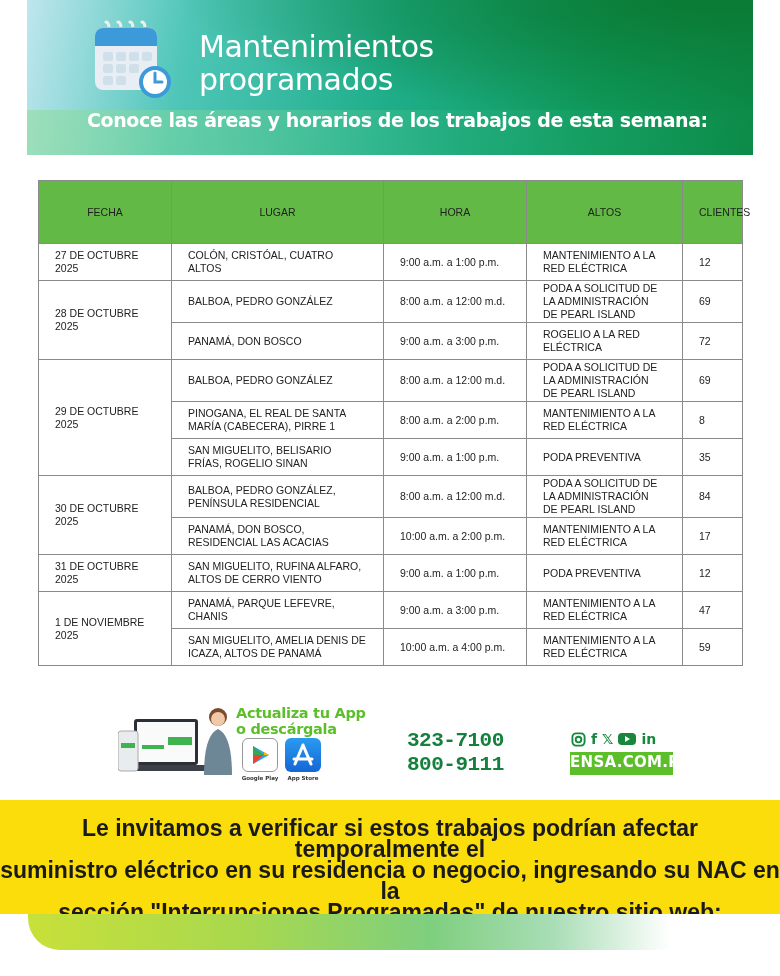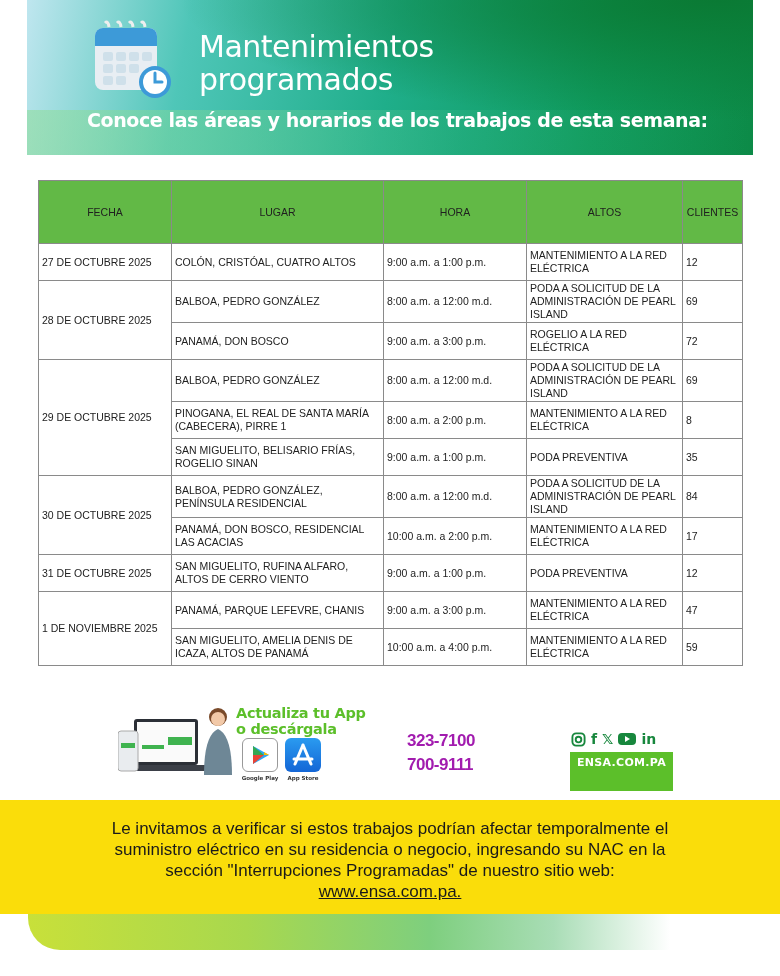--- a/index.html
+++ b/index.html
@@ -29,21 +29,21 @@
     font-family: "DejaVu Sans", sans-serif; white-space: nowrap;
   }
 
   table.sched {
     position: absolute; left: 38px; top: 180px; width: 704px;
     border-collapse: collapse; table-layout: fixed;
     font-family: "Liberation Sans", sans-serif; font-size: 10.5px; color: #222;
   }
   table.sched th, table.sched td {
     border: 1px solid #8a8a8a; vertical-align: middle;
-    padding: 0 3px; line-height: 13px;
+    padding: 0 16px; line-height: 13px;
   }
   table.sched th {
     background: #62b946; font-weight: normal; height: 63px; font-size: 10.5px; color: #1f1f1f;
   }
   .c1 { width: 133px; } .c2 { width: 212px; } .c3 { width: 143px; } .c4 { width: 156px; } .c5 { width: 60px; }
   tr.h36 td { height: 37px; }
   tr.h42 td { height: 42px; }
 
   .promo { position: absolute; left: 110px; top: 695px; width: 270px; height: 95px; }
   .devices { position: absolute; left: 8px; top: 22px; width: 98px; height: 62px; }
@@ -53,35 +53,35 @@
     font-size: 14.5px; line-height: 16px; font-family: "DejaVu Sans", sans-serif; letter-spacing: -0.3px;
   }
   .store-btn {
     position: absolute; top: 43px; width: 36px; height: 34px; border-radius: 6px;
   }
   .gp { left: 132px; background: #fff; border: 1px solid #999; }
   .as { left: 175px; background: linear-gradient(180deg, #2a9bf0, #1466d6); }
   .store-label { position: absolute; top: 80px; font-size: 5.5px; font-weight: bold; color: #333; width: 44px; text-align: center; }
 
   .phones {
-    position: absolute; left: 407px; top: 729px; color: #a21caf; font-weight: bold;
-    font-size: 17px; line-height: 24px; font-family: Liberation Sans, sans-serif; letter-spacing: -0.5px;
+    position: absolute; left: 407px; top: 729px; color: #15803d; font-weight: bold;
+    font-size: 21px; line-height: 24px; font-family: Liberation Mono, monospace; letter-spacing: -0.5px;
   }
   .social { position: absolute; left: 571px; top: 731px; display: flex; gap: 5px; align-items: center; }
   .social span { color: #17873d; font-weight: bold; font-size: 14px; line-height: 16px; }
   .site-badge {
-    position: absolute; left: 570px; top: 752px; width: 103px; height: 39px;
-    background: #5cbf2a; color: #fff; font-weight: bold; font-size: 11px;
+    position: absolute; left: 570px; top: 752px; width: 103px; height: 23px;
+    background: #5cbf2a; color: #fff; font-weight: bold; font-size: 15px;
     text-align: center; line-height: 21px; letter-spacing: 0.3px; font-family: "DejaVu Sans", sans-serif;
   }
 
   .notice {
     position: absolute; left: 0; top: 800px; width: 780px; height: 114px;
     background: #fadd0a; text-align: center; padding-top: 18px;
-    font-family: "Liberation Sans", sans-serif; font-size: 17px; line-height: 21px; color: #1a1a1a;
+    font-family: "Liberation Sans", sans-serif; font-size: 23px; line-height: 21px; color: #1a1a1a; font-weight: bold;
   }
   .notice .url { text-decoration: underline; display: inline-block; }
   .swoosh {
     position: absolute; left: 28px; top: 914px; width: 730px; height: 36px;
     border-bottom-left-radius: 32px;
     background: linear-gradient(90deg, #c8e03a 0%, #a8d84e 30%, #7ecf7e 55%, #a9ddb6 72%, #ffffff 88%);
   }
 </style>
 </head>
 <body>
@@ -248,21 +248,21 @@
     <svg viewBox="0 0 36 34" width="36" height="34">
       <path d="M18 7 L10 26 M18 7 L26 26 M9 21 H27" stroke="#fff" stroke-width="3" stroke-linecap="round" fill="none"></path>
     </svg>
   </div>
   <div class="store-label" style="left:128px">Google Play</div>
   <div class="store-label" style="left:171px">App Store</div>
 </div>
 
 <div class="phones">
   <div>323-7100</div>
-  <div>700-9111</div>
+  <div>800-9111</div>
 </div>
 <div class="social">
   <svg width="15" height="15" viewBox="0 0 16 16">
     <rect x="1.5" y="1.5" width="13" height="13" rx="4" fill="none" stroke="#17873d" stroke-width="2"></rect>
     <circle cx="8" cy="8" r="3" fill="none" stroke="#17873d" stroke-width="2"></circle>
   </svg>
   <span>f</span>
   <span>𝕏</span>
   <svg width="18" height="14" viewBox="0 0 18 14">
     <rect x="0" y="1" width="18" height="12" rx="4" fill="#17873d"></rect>

